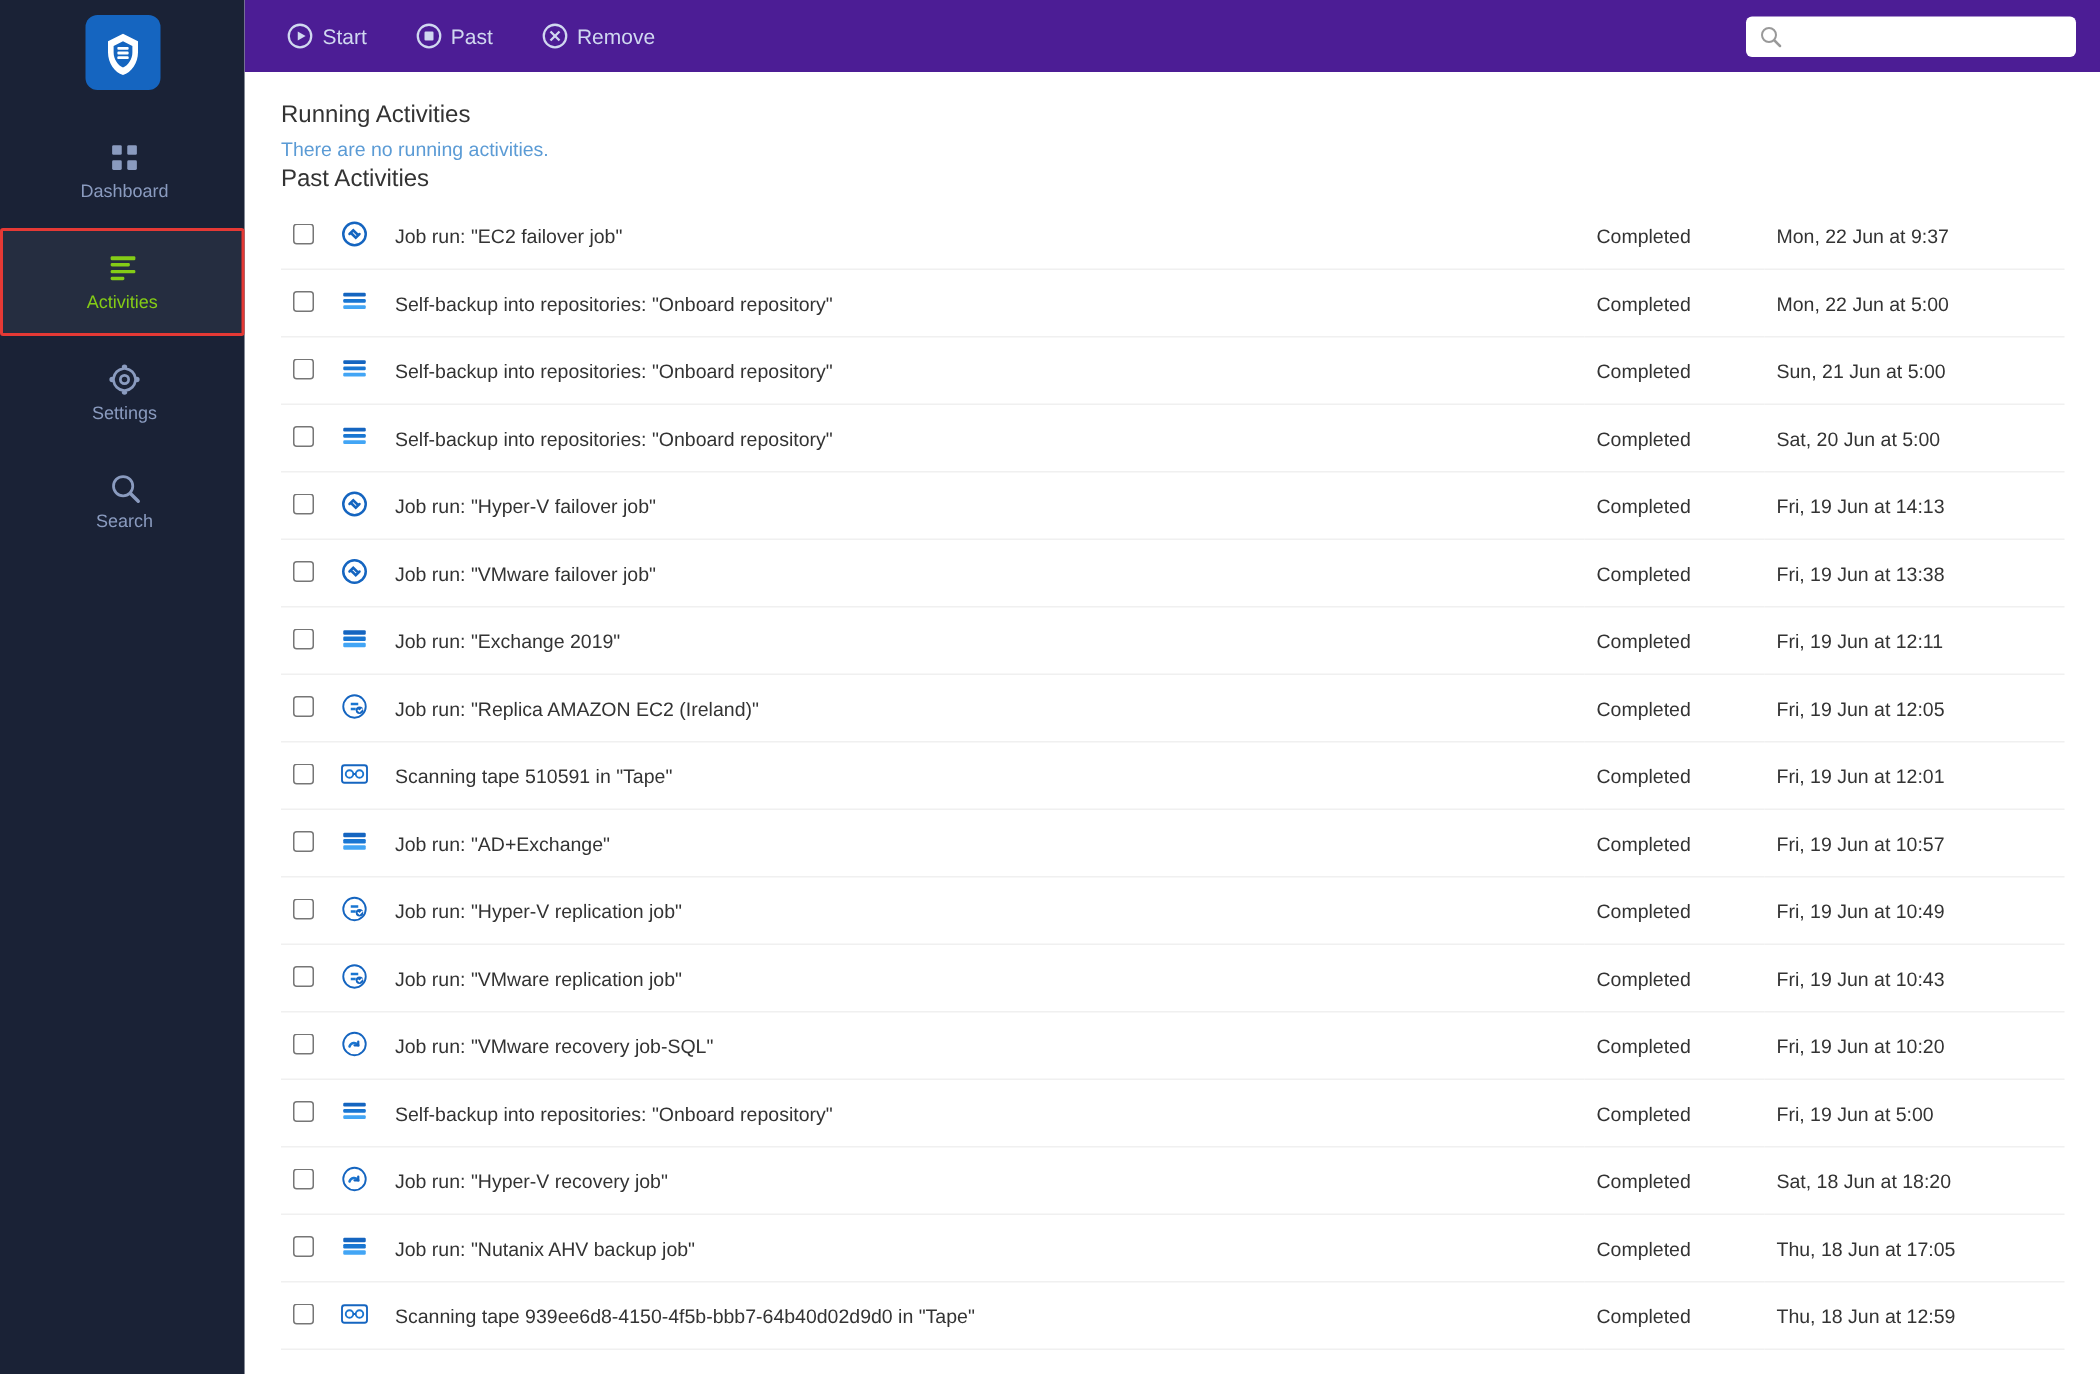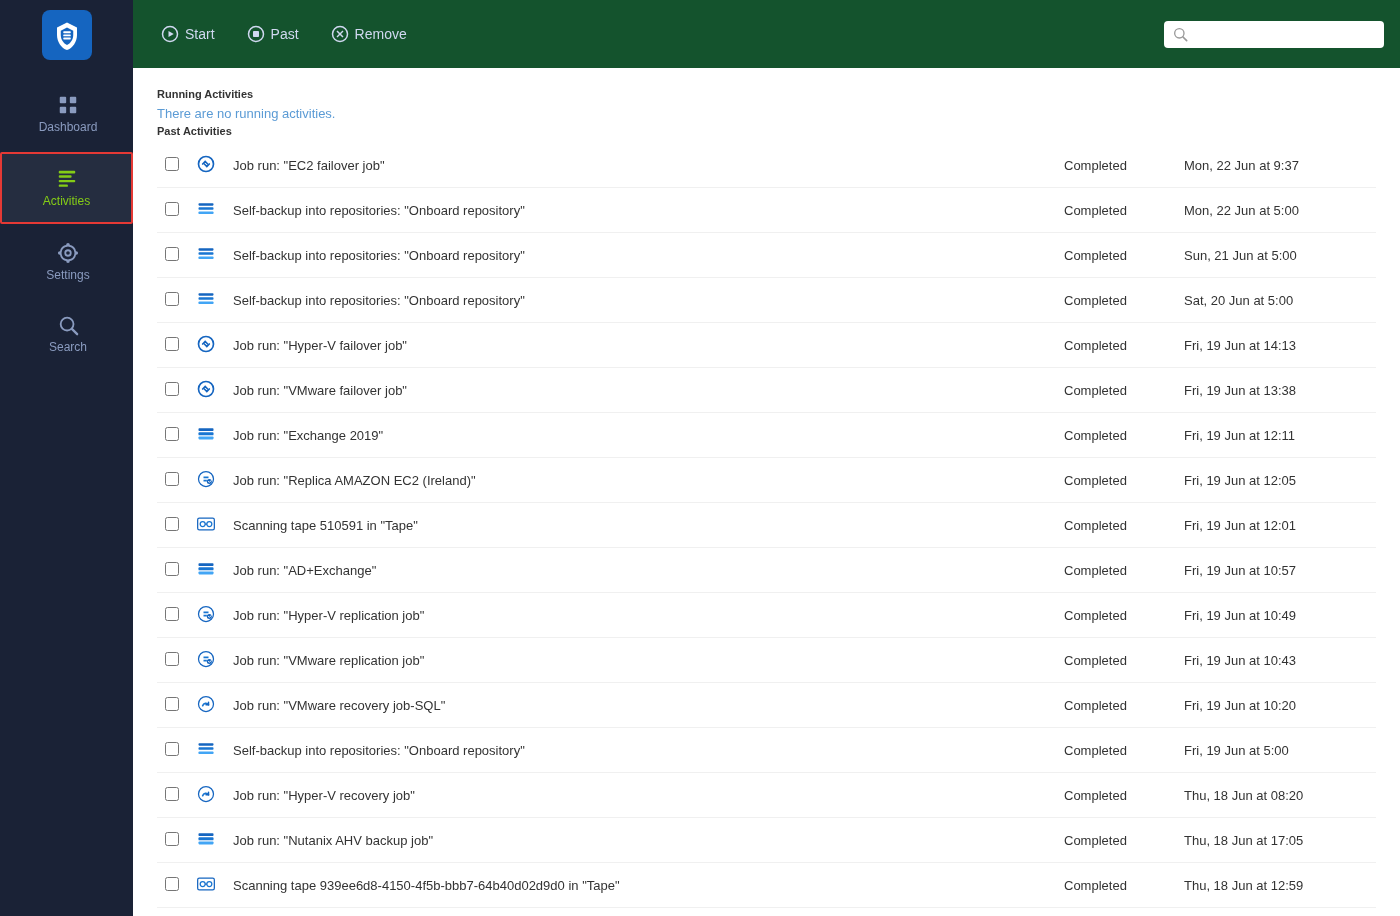--- a/index.html
+++ b/index.html
@@ -1,20 +1,20 @@
 <!DOCTYPE html>
 <html><head>
   <meta charset="utf-8">
   <style>
     * { box-sizing: border-box; margin: 0; padding: 0; }
     body { font-family: 'Segoe UI', Arial, sans-serif; display: flex; height: 916px; overflow: hidden; background: #f0f2f5; }
 
     
     .sidebar {
-      width: 133px;
+      width: 163px;
       background: #1a2236;
       display: flex;
       flex-direction: column;
       align-items: center;
       padding-top: 10px;
       flex-shrink: 0;
     }
     .sidebar-logo {
       width: 50px;
       height: 50px;
@@ -55,25 +55,25 @@
     
     .main {
       flex: 1;
       display: flex;
       flex-direction: column;
       overflow: hidden;
     }
 
     
     .toolbar {
-      background: #14532d;
+      background: #4c1d95;
       display: flex;
       align-items: center;
       padding: 0 16px;
-      height: 68px;
+      height: 48px;
       gap: 8px;
       flex-shrink: 0;
     }
     .toolbar-btn {
       display: flex;
       align-items: center;
       gap: 6px;
       color: #d0d8f0;
       font-size: 14px;
       cursor: pointer;
@@ -112,22 +112,22 @@
     
     .content {
       flex: 1;
       background: white;
       overflow-y: auto;
       padding: 20px 24px;
     }
 
     
     .section-title {
-      font-size: 11px;
-      font-weight: 700;
+      font-size: 16px;
+      font-weight: 400;
       color: #333;
       margin-bottom: 6px;
     }
     .section-empty {
       font-size: 13px;
       color: #5b9bd5;
       margin-bottom: 4px;
     }
 
     
@@ -519,21 +519,21 @@
       <span class="row-icon">
                   <svg viewBox="0 0 24 24" width="20" height="20">
       <circle cx="12" cy="12" r="9" fill="none" stroke="#1565c0" stroke-width="1.5"></circle>
       <path d="M8 14c1-3 5-4 7-1" fill="none" stroke="#1976d2" stroke-width="2" stroke-linecap="round"></path>
       <path d="M15 10l0 3-3 0" fill="none" stroke="#1565c0" stroke-width="1.8" stroke-linecap="round"></path>
     </svg>
                 </span>
     </td>
     <td class="td-name">Job run: "Hyper-V recovery job"</td>
     <td class="td-status">Completed</td>
-    <td class="td-time">Thu, 18 Jun at 08:20</td>
+    <td class="td-time">Sat, 18 Jun at 18:20</td>
   </tr>
             <tr>
     <td class="td-check">
       <input type="checkbox" style="">
     </td>
     <td class="td-icon">
       <span class="row-icon">
                   <svg viewBox="0 0 24 24" width="20" height="20">
       <rect x="3" y="5" width="18" height="3.5" rx="1" fill="#1565c0"></rect>
       <rect x="3" y="10" width="18" height="3.5" rx="1" fill="#1976d2"></rect>

